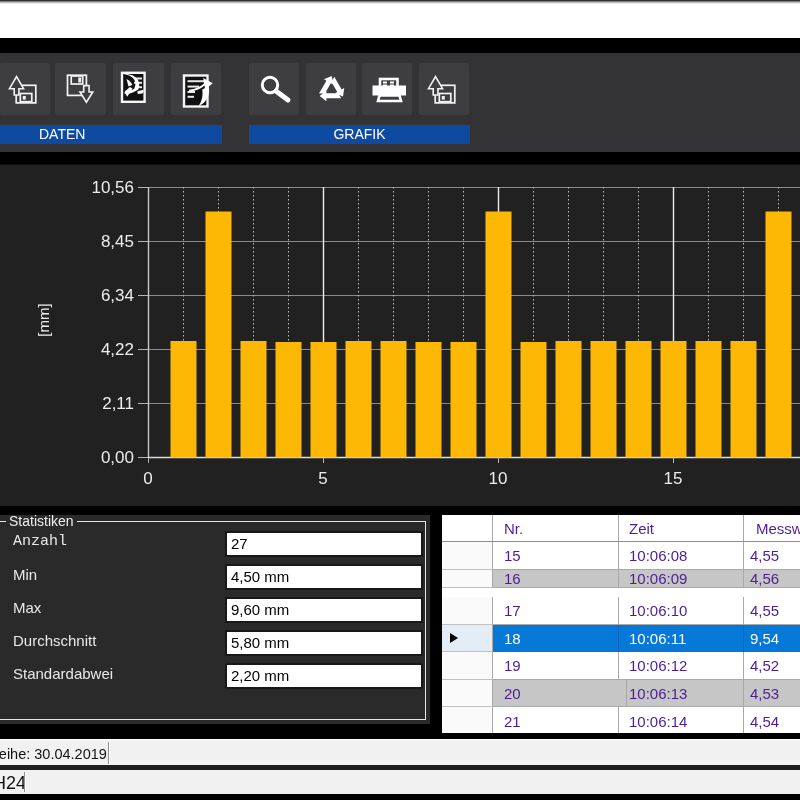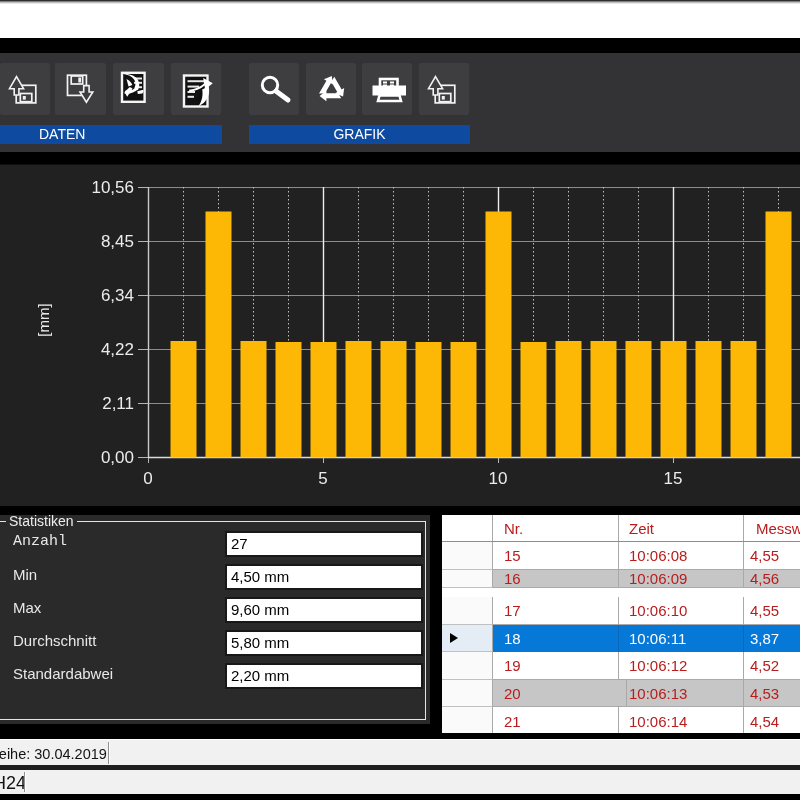--- a/index.html
+++ b/index.html
@@ -7,21 +7,21 @@
        font-family:"Liberation Sans", sans-serif;position:relative;}
   .abs{position:absolute;}
   .btn{position:absolute;top:63px;height:52px;background:#3e3e41;border-radius:2px;}
   .blubar{position:absolute;top:125px;height:19px;background:#0d4aa0;color:#fff;
           font-size:14px;line-height:19px;}
   .inp{position:absolute;left:225px;width:190px;height:22px;background:#fff;
        border:2px solid #18181b;color:#000;font-size:15px;line-height:21px;
        padding-left:4px;}
   .slab{position:absolute;left:13px;color:#e8e8e8;font-size:15px;}
   .cell{position:absolute;top:0;height:100%;}
-  .ct{position:absolute;font-size:15px;color:#b91c1c;top:50%;transform:translateY(-50%);}
+  .ct{position:absolute;font-size:15px;color:#4c1d95;top:50%;transform:translateY(-50%);}
 </style>
 </head>
 <body>
 
 <div class="abs" style="left:0;top:0;width:800px;height:1px;background:#303030;"></div>
 <div class="abs" style="left:0;top:1px;width:800px;height:1px;background:#808080;"></div>
 <div class="abs" style="left:0;top:2px;width:800px;height:1px;background:#c0c0c0;"></div>
 <div class="abs" style="left:0;top:3px;width:800px;height:1px;background:#e8e8e8;"></div>
 <div class="abs" style="left:0;top:4px;width:800px;height:34px;background:#fff;"></div>
 <div class="abs" style="left:0;top:38px;width:800px;height:15px;background:#000;"></div>
@@ -270,21 +270,21 @@
     <div class="cell" style="left:0;width:51px;background:#e4ecf5;border-right:1px solid #a9a9a9;border-bottom:1px solid #c0c0c0;box-sizing:border-box;">
       <span style="position:absolute;left:8px;top:50%;transform:translateY(-50%);width:0;height:0;border-left:8px solid #000;border-top:5.5px solid transparent;border-bottom:5.5px solid transparent;"></span>
     </div>
     <div class="cell" style="left:51px;width:126px;border-right:1px solid #0b66bc;box-sizing:border-box;">
         <span class="ct" style="left:11px;color:#fff;">18</span>
       </div>
     <div class="cell" style="left:177px;width:125px;border-right:1px solid #0b66bc;box-sizing:border-box;">
         <span class="ct" style="left:10px;color:#fff;">10:06:11</span>
       </div>
     <div class="cell" style="left:302px;width:70px;">
-        <span class="ct" style="left:6px;color:#fff;">3,87</span>
+        <span class="ct" style="left:6px;color:#fff;">9,54</span>
       </div>
   </div>
   <div class="abs" style="left:0;top:137px;width:100%;height:27.5px;background:#fff;">
     <div class="cell" style="left:0;width:51px;background:#fafafa;border-right:1px solid #a9a9a9;border-bottom:1px solid #c0c0c0;box-sizing:border-box;"></div>
     <div class="cell" style="left:51px;width:126px;border-right:1px solid #a9a9a9;border-bottom:1px solid #a9a9a9;box-sizing:border-box;">
         <span class="ct" style="left:11px;">19</span>
       </div>
     <div class="cell" style="left:177px;width:125px;border-right:1px solid #a9a9a9;border-bottom:1px solid #a9a9a9;box-sizing:border-box;">
         <span class="ct" style="left:10px;">10:06:12</span>
       </div>

